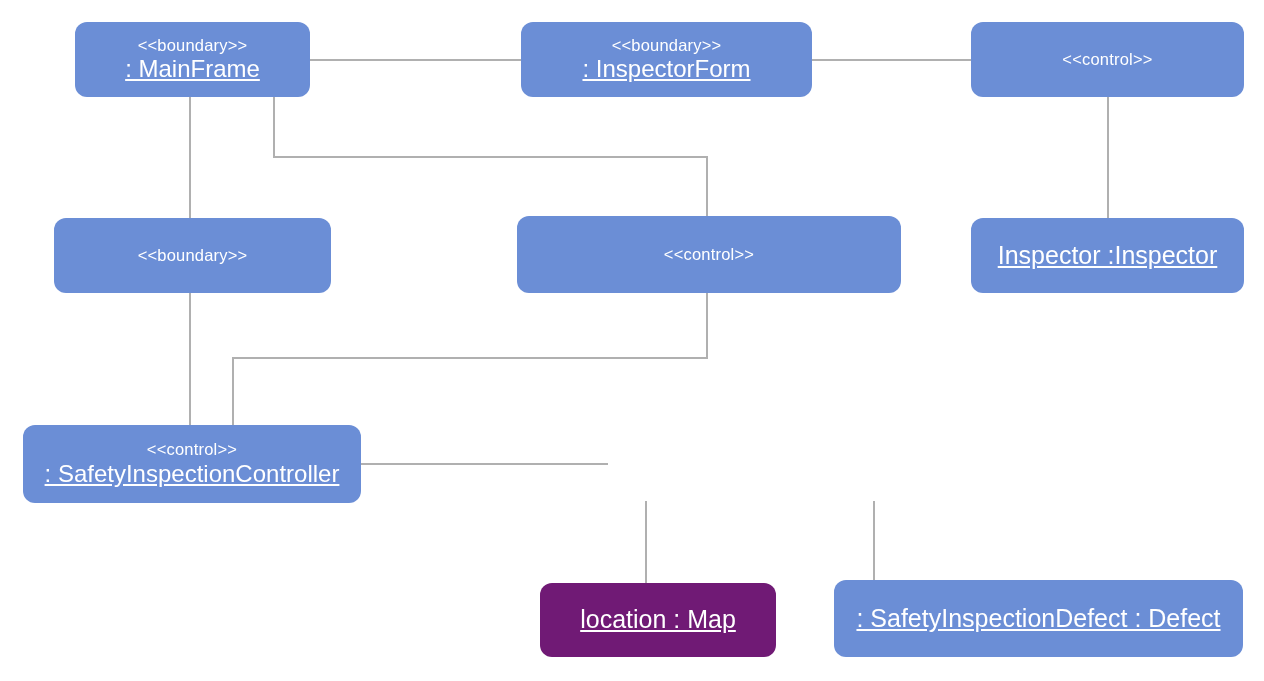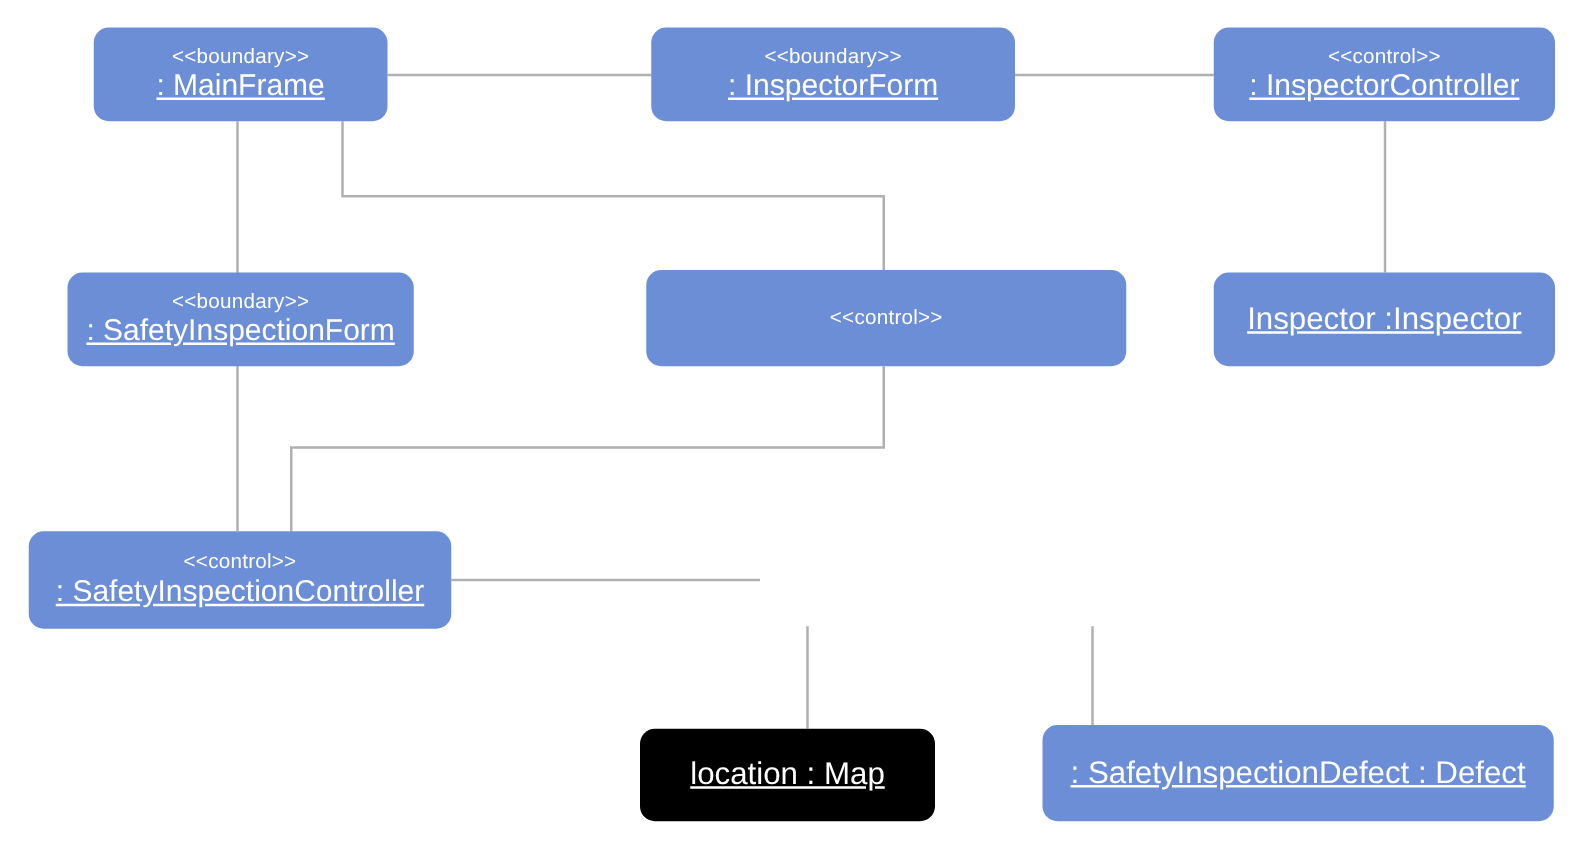--- a/index.html
+++ b/index.html
@@ -84,37 +84,35 @@
       <div class="uml-node" style="left: 75px; top: 22px; width: 235px; height: 75px; background: rgb(107, 142, 214); color: rgb(255, 255, 255);">
         <div class="stereotype">&lt;&lt;boundary&gt;&gt;</div>
         <div class="instance-name">: MainFrame</div>
       </div>
       <div class="uml-node" style="left: 521px; top: 22px; width: 291px; height: 75px; background: rgb(107, 142, 214); color: rgb(255, 255, 255);">
         <div class="stereotype">&lt;&lt;boundary&gt;&gt;</div>
         <div class="instance-name">: InspectorForm</div>
       </div>
       <div class="uml-node" style="left: 971px; top: 22px; width: 273px; height: 75px; background: rgb(107, 142, 214); color: rgb(255, 255, 255);">
         <div class="stereotype">&lt;&lt;control&gt;&gt;</div>
-        <div class="instance-name">: InspectorController</div>
       </div>
       <div class="uml-node" style="left: 54px; top: 218px; width: 277px; height: 75px; background: rgb(107, 142, 214); color: rgb(255, 255, 255);">
         <div class="stereotype">&lt;&lt;boundary&gt;&gt;</div>
-        <div class="instance-name">: SafetyInspectionForm</div>
       </div>
       <div class="uml-node" style="left: 517px; top: 216px; width: 384px; height: 77px; background: rgb(107, 142, 214); color: rgb(255, 255, 255);">
         <div class="stereotype">&lt;&lt;control&gt;&gt;</div>
       </div>
       <div class="uml-node single-line" style="left: 971px; top: 218px; width: 273px; height: 75px; background: rgb(107, 142, 214); color: rgb(255, 255, 255);">
         <div class="instance-name">Inspector :Inspector</div>
       </div>
       <div class="uml-node" style="left: 23px; top: 425px; width: 338px; height: 78px; background: rgb(107, 142, 214); color: rgb(255, 255, 255);">
         <div class="stereotype">&lt;&lt;control&gt;&gt;</div>
         <div class="instance-name">: SafetyInspectionController</div>
       </div>
-      <div class="uml-node single-line" style="left: 512px; top: 583px; width: 236px; height: 74px; background: #000000; color: rgb(255, 255, 255);">
+      <div class="uml-node single-line" style="left: 540px; top: 583px; width: 236px; height: 74px; background: #701a75; color: rgb(255, 255, 255);">
         <div class="instance-name">location : Map</div>
       </div>
       <div class="uml-node single-line" style="left: 834px; top: 580px; width: 409px; height: 77px; background: rgb(107, 142, 214); color: rgb(255, 255, 255);">
         <div class="instance-name">: SafetyInspectionDefect : Defect</div>
       </div>
     </div>
 
 </div>
 
 </body></html>

